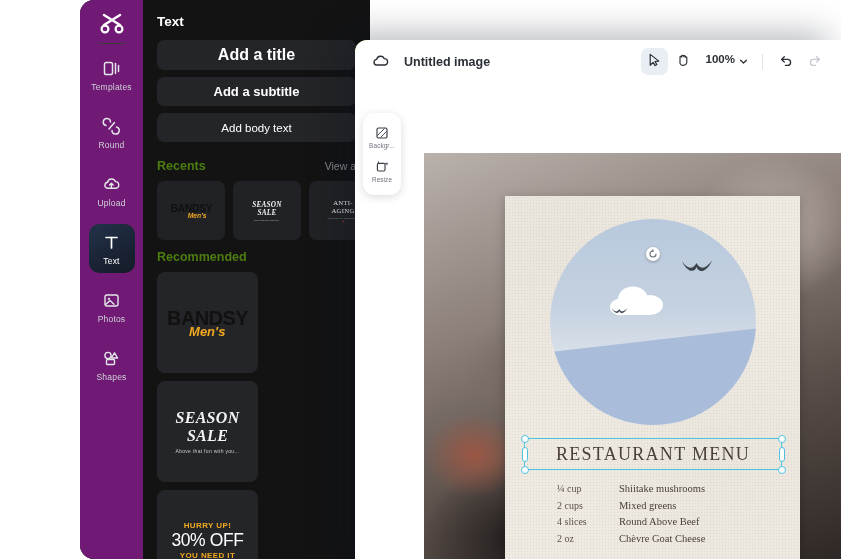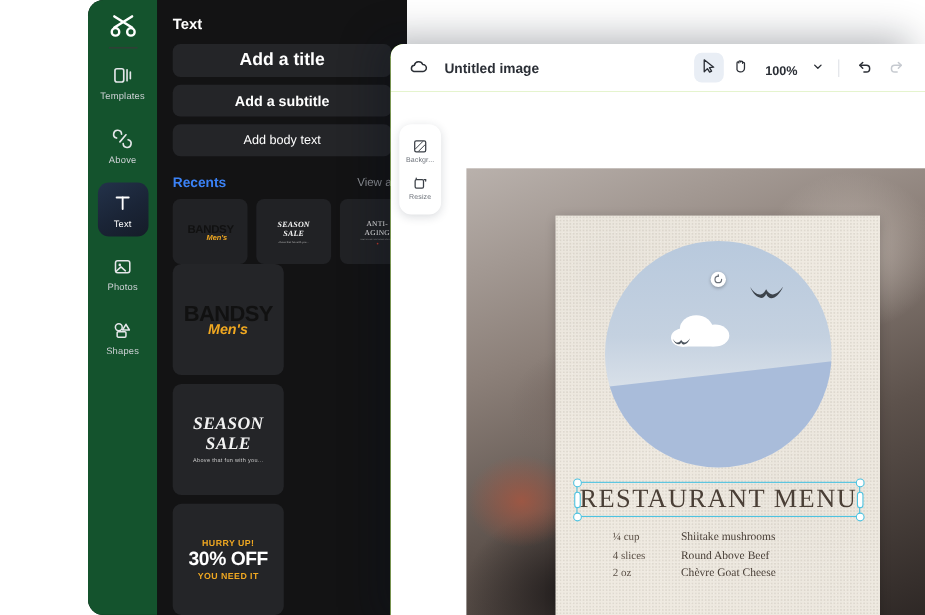--- a/index.html
+++ b/index.html
@@ -16,21 +16,21 @@
     width: 290px; height: 559px;
     background: #0a0a0a;
     display: flex;
     border-radius: 14px 0 0 14px;
     overflow: hidden;
   }
 
   
   #rail {
     width: 63px; height: 100%;
-    background: #14532d;
+    background: #701a75;
     display: flex; flex-direction: column; align-items: center;
     padding-top: 9px;
     flex: 0 0 63px;
   }
   #rail-logo { width: 30px; height: 30px; display:flex; align-items:center; justify-content:center; margin-bottom: 4px; }
   #rail-div { width: 26px; height: 1px; background: #3a3a3a; margin-bottom: 6px; }
   .rail-item {
     width: 46px; height: 49px;
     display: flex; flex-direction: column;
     align-items: center; justify-content: center;
@@ -59,21 +59,21 @@
     font-family: "Liberation Sans", sans-serif;
   }
   #btn-title    { height: 30px; font-size: 16px;   font-weight: 700; }
   #btn-subtitle { height: 29px; font-size: 13px;   font-weight: 700; }
   #btn-body     { height: 29px; font-size: 11.5px; font-weight: 400; }
 
   .sec-head {
     display: flex; align-items: center; justify-content: space-between;
     margin: 10px 0 8px 0;
   }
-  .sec-title { font-size: 12.5px; font-weight: 700; color: #3b82f6; }
+  .sec-title { font-size: 12.5px; font-weight: 700; color: #4d7c0f; }
   .sec-link { font-size: 10.5px; color: #8b8e93; cursor: pointer; }
 
   #recents-row { display: flex; gap: 8px; }
   .recent-card {
     width: 68px; height: 59px; border-radius: 7px;
     background: #212225; flex: 0 0 68px;
     display: flex; align-items: center; justify-content: center;
     overflow: hidden; cursor: pointer;
   }
   .rc-inner { text-align: center; transform: scale(.52); }
@@ -92,21 +92,21 @@
   .bandsy-sub { font-size: 13px; font-style: italic; font-weight: 700; color: #f0a821; margin-top:-3px; margin-left: 22px; }
   .season-w { text-align:center; }
   .season-main { font-family: "Liberation Serif", serif; font-style: italic; font-weight: 700; font-size: 14px; color: #f2f2f2; letter-spacing: .3px; }
   .season-sub { font-size: 4px; color: #c9c9c9; margin-top: 3px; letter-spacing:.3px; }
   .anti-w { text-align:center; }
   .anti-main { font-family:"Liberation Serif", serif; font-size: 13px; color:#efefef; letter-spacing:.5px; }
   .anti-sub { font-size: 3.4px; color:#9a9a9a; margin-top:3px; }
   .anti-dot { width:3px;height:3px;border-radius:50%;background:#c0392b;margin:3px auto 0; }
   .hurry-w { text-align:center; line-height:1.15; }
   .hurry-top { font-size: 8px; font-weight: 800; color:#f0a821; letter-spacing:.4px; }
-  .hurry-mid { font-size: 17.5px; font-weight: 700; color:#fff; letter-spacing:-.4px; }
+  .hurry-mid { font-size: 17.5px; font-weight: 400; color:#fff; letter-spacing:-.4px; }
   .hurry-bot { font-size: 8px; font-weight: 800; color:#f0a821; letter-spacing:.4px; }
 
   
   #editor {
     position: absolute; left: 355px; top: 40px;
     width: 486px; height: 533px;
     background: #84cc16;
     border-radius: 12px 0 0 0;
     box-shadow: -14px -6px 34px rgba(10,16,30,.30);
     overflow: hidden;
@@ -117,21 +117,21 @@
   }
   #cloud-icon { width: 19px; height: 19px; flex:0 0 19px; display:flex; align-items:center; }
   #doc-title { font-size: 12.5px; font-weight: 700; color: #2b2f36; margin-left: 14px; }
   #topbar-right { margin-left: auto; display: flex; align-items: center; gap: 2px; }
   .tb-btn {
     width: 27px; height: 27px; border-radius: 7px;
     display:flex; align-items:center; justify-content:center; cursor:pointer;
     background: transparent; border:none;
   }
   .tb-btn.active { background: #e9eef5; }
-  #zoom-group { display:flex; align-items:flex-end; gap:13px; margin: 0 4px 0 7px; cursor:pointer; }
+  #zoom-group { display:flex; align-items:flex-start; gap:3px; margin: 0 4px 0 7px; cursor:pointer; }
   #zoom-val { font-size: 11.5px; font-weight: 700; color:#2b2f36; }
   #tb-sep { width:1px; height:16px; background:#dfe2e7; margin: 0 7px; }
 
   #editor-body { position: relative; height: 490px; background:#fff; }
 
   
   #tool-pill {
     position: absolute; left: 8px; top: 30px;
     width: 38px; border-radius: 11px;
     background: #fff; box-shadow: 0 2px 9px rgba(30,40,60,.17);
@@ -190,21 +190,21 @@
   }
   #cloud { position:absolute; left:44%; top:40%; transform:translate(-50%,-50%); }
 
   #menu-title-box {
     position: absolute; left: 19px; top: 242px; width: 258px; height: 32px;
     border: 1.4px solid #4ec3e0;
     display:flex; align-items:center; justify-content:center;
   }
   #menu-title {
     font-family: "Liberation Serif", serif;
-    font-size: 24px; color: #4a3f36; letter-spacing: 1.3px; white-space:nowrap;
+    font-size: 18px; color: #4a3f36; letter-spacing: 1.3px; white-space:nowrap;
   }
   .h-corner {
     position:absolute; width:8px; height:8px; border-radius:50%;
     background:#fff; border:1.4px solid #4ec3e0;
   }
   .h-side {
     position:absolute; width:6px; height:15px; border-radius:3px;
     background:#fff; border:1.4px solid #4ec3e0;
   }
   #rotate-handle {
@@ -247,23 +247,32 @@
     </div>
 
     <div class="rail-item">
       <span class="rail-ico">
         <svg width="19" height="19" viewBox="0 0 19 19">
           <path d="M4 8.5 A3.6 3.6 0 1 1 8.5 5" stroke="#e4e6e9" stroke-width="1.5" fill="none" stroke-linecap="round"></path>
           <path d="M10 13.5 A3.6 3.6 0 1 0 14.5 10" stroke="#e4e6e9" stroke-width="1.5" fill="none" stroke-linecap="round"></path>
           <path d="M7 12 L12.5 5.5" stroke="#e4e6e9" stroke-width="1.5" stroke-linecap="round"></path>
         </svg>
       </span>
-      <span class="rail-lbl">Above</span>
-    </div>
-
+      <span class="rail-lbl">Round</span>
+    </div>
+
+    <div class="rail-item">
+      <span class="rail-ico">
+        <svg width="19" height="19" viewBox="0 0 19 19">
+          <path d="M5.2 13.2 A3 3 0 0 1 5.6 7.3 A4 4 0 0 1 13.3 6.6 A3.2 3.2 0 0 1 13.6 13.2 Z" stroke="#e4e6e9" stroke-width="1.4" fill="none" stroke-linejoin="round"></path>
+          <path d="M9.4 13 L9.4 8.3 M7.6 10 L9.4 8.2 L11.2 10" stroke="#e4e6e9" stroke-width="1.4" fill="none" stroke-linecap="round" stroke-linejoin="round"></path>
+        </svg>
+      </span>
+      <span class="rail-lbl">Upload</span>
+    </div>
 
     <div class="rail-item active">
       <span class="rail-ico">
         <svg width="19" height="19" viewBox="0 0 19 19">
           <line x1="4" y1="4.5" x2="15" y2="4.5" stroke="#ffffff" stroke-width="1.7" stroke-linecap="round"></line>
           <line x1="9.5" y1="4.5" x2="9.5" y2="15" stroke="#ffffff" stroke-width="1.7" stroke-linecap="round"></line>
         </svg>
       </span>
       <span class="rail-lbl">Text</span>
     </div>
@@ -320,20 +329,23 @@
       </div>
       <div class="recent-card">
         <div class="rc-inner anti-w">
           <div class="anti-main">ANTI-AGING</div>
           <div class="anti-sub">THE CLASSIC ADVANCED SOLUTION</div>
           <div class="anti-dot"></div>
         </div>
       </div>
     </div>
 
+    <div class="sec-head">
+      <span class="sec-title">Recommended</span>
+    </div>
 
     <div id="rec-grid">
       <div class="rec-card">
         <div class="bandsy-w">
           <div class="bandsy-main">BANDSY</div>
           <div class="bandsy-sub">Men's</div>
         </div>
       </div>
       <div class="rec-card">
         <div class="season-w">
@@ -471,20 +483,24 @@
           <svg width="10" height="10" viewBox="0 0 10 10">
             <path d="M8 5 A3 3 0 1 1 5 2" stroke="#6b7179" stroke-width="1.1" fill="none" stroke-linecap="round"></path>
             <path d="M4.9 0.7 L5.2 2.2 L3.7 2.3" stroke="#6b7179" stroke-width="1" fill="none" stroke-linecap="round" stroke-linejoin="round"></path>
           </svg>
         </div>
 
         <div id="menu-list">
           <div class="menu-row">
             <span class="m-qty">¼ cup</span>
             <span class="m-item">Shiitake mushrooms</span>
+          </div>
+          <div class="menu-row">
+            <span class="m-qty">2 cups</span>
+            <span class="m-item">Mixed greens</span>
           </div>
           <div class="menu-row">
             <span class="m-qty">4 slices</span>
             <span class="m-item">Round Above Beef</span>
           </div>
           <div class="menu-row">
             <span class="m-qty">2 oz</span>
             <span class="m-item">Chèvre Goat Cheese</span>
           </div>
         </div>

